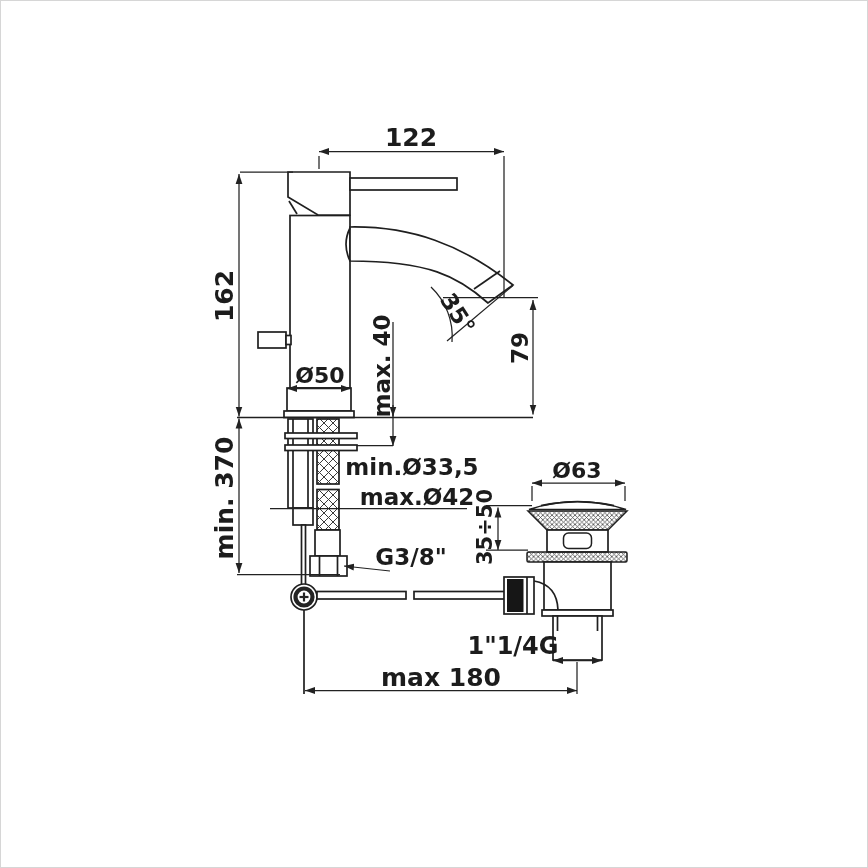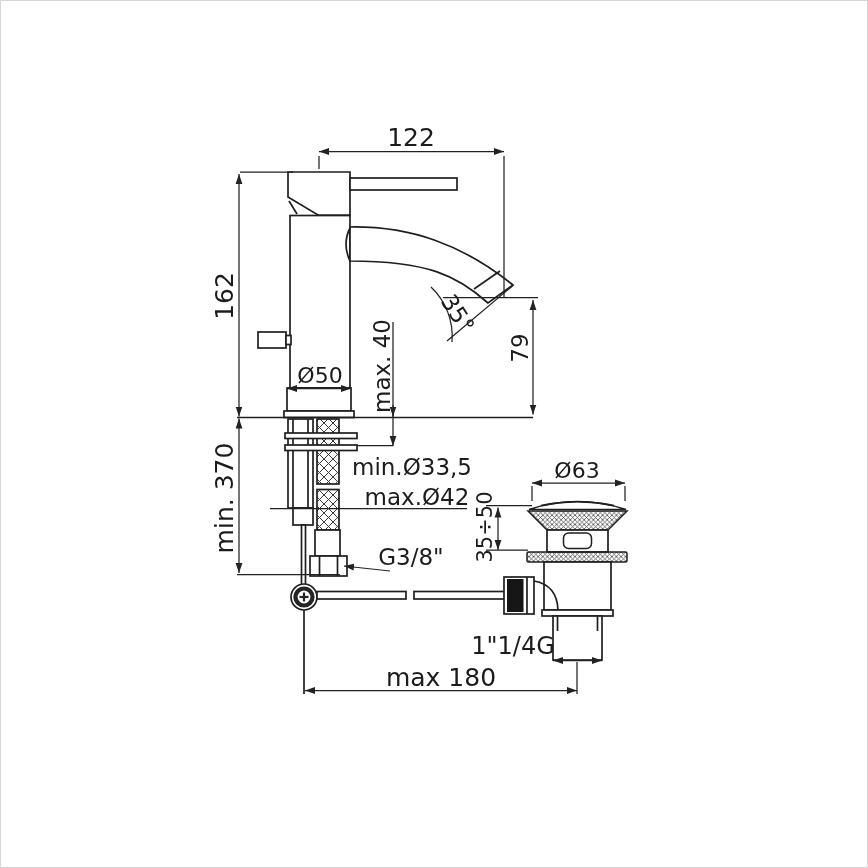--- a/index.html
+++ b/index.html
@@ -1,19 +1,20 @@
 <!DOCTYPE html>
 <html><head>
 <meta charset="utf-8">
 <style>
   html,body{margin:0;padding:0;background:#fff;}
   .sheet{
     width:866px;height:866px;margin:0 auto;background:#ffffff;
     border:1px solid #d6d6d6;position:relative;overflow:hidden;
     font-family:"DejaVu Sans", sans-serif;
+    font-weight:bold;
   }
   svg{display:block;}
   svg text{
     fill:#1c1c1c;
     font-family:"DejaVu Sans", sans-serif;
   }
   .part{fill:#ffffff;stroke:#1f1f1f;stroke-width:1.7;}
   .partline{fill:none;stroke:#1f1f1f;stroke-width:1.7;}
   .hatched-hose{fill:url(#hatchHose);stroke:#1f1f1f;stroke-width:1.7;}
   .hatched-fine{fill:url(#hatchFine);stroke:#1f1f1f;stroke-width:1.5;}

